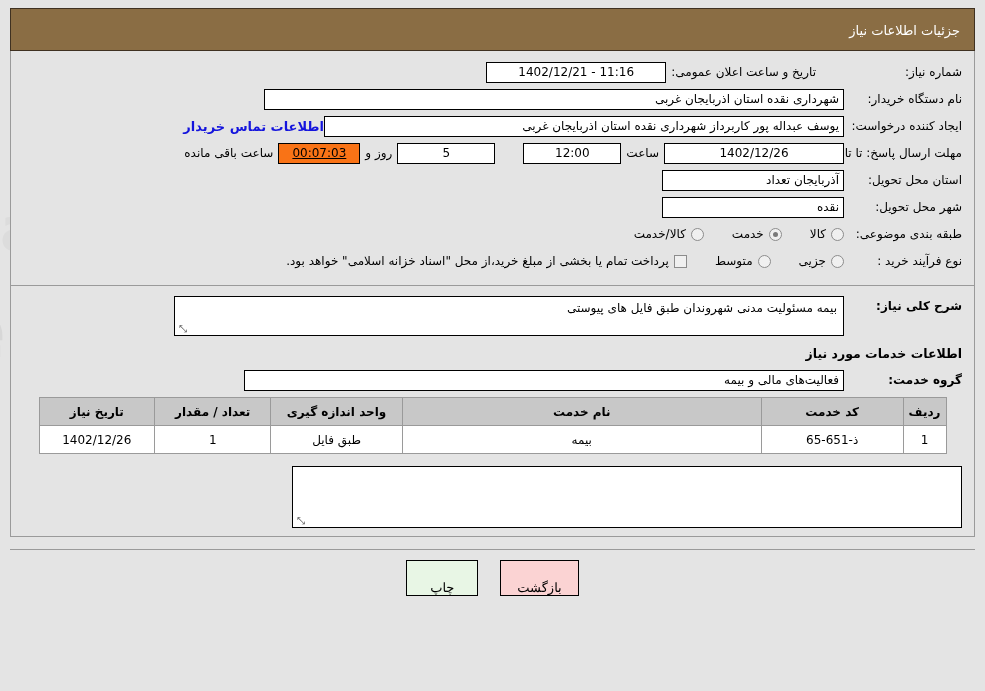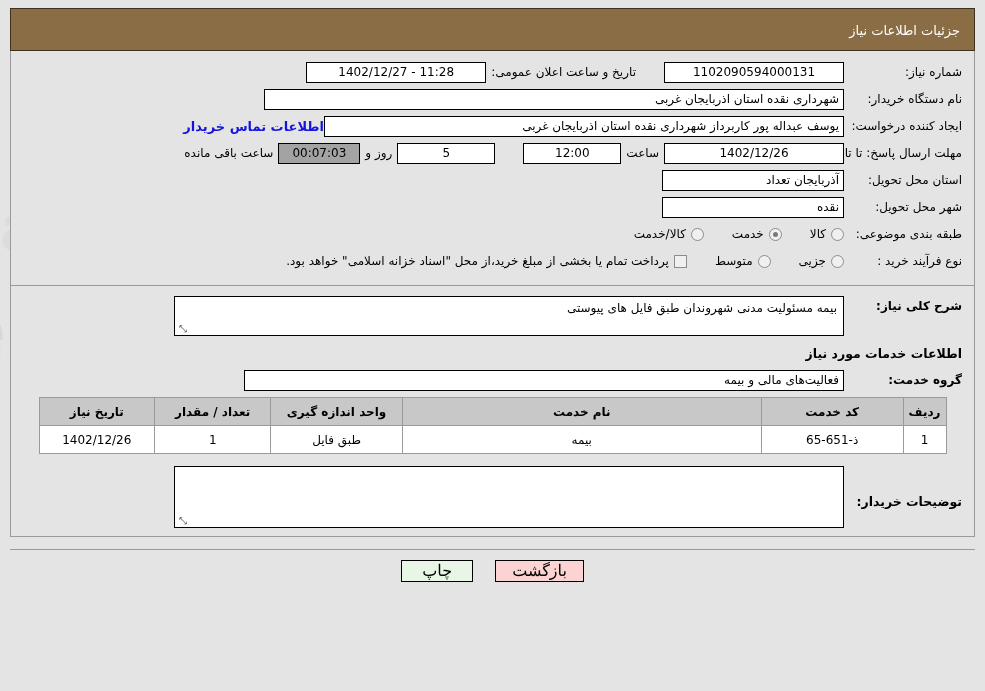--- a/index.html
+++ b/index.html
@@ -90,21 +90,21 @@
     height: 21px;
     line-height: 19px;
     box-sizing: border-box;
     font-size: 12px;
     padding: 0 4px;
     text-align: center;
     color: #000;
     font-family: "DejaVu Sans", "Liberation Sans", sans-serif;
   }
   .fld.right { text-align: right; }
-  .fld.cream { background: #a3a3a3; }
+  .fld.cream { background: #f97316; text-decoration: underline; }
 
   .w-need   { width: 180px; }
   .w-org    { width: 580px; }
   .w-creator{ width: 520px; }
   .w-date   { width: 180px; }
   .w-time   { width: 98px; }
   .w-days   { width: 98px; }
   .w-count  { width: 82px; }
   .w-prov   { width: 182px; }
   .w-city   { width: 182px; }
@@ -260,22 +260,22 @@
     padding-top: 10px;
     display: flex;
     justify-content: center;
     gap: 22px;
   }
   .btn {
     border: 1px solid #000;
     height: 22px;
     line-height: 20px;
     min-width: 72px;
-    padding: 0 16px;
-    font-size: 16px;
+    padding: 17px 16px;
+    font-size: 13px;
     text-align: center;
     box-sizing: border-box;
     cursor: pointer;
     font-family: Liberation Sans, sans-serif;
   }
   .btn-print { background: #e8f6e5; }
   .btn-back  { background: #fbd3d3; }
 </style>
 </head>
 <body>
@@ -296,25 +296,24 @@
 </svg>
 
 <div class="page">
 
   <div class="title-bar">جزئیات اطلاعات نیاز</div>
 
   <div class="panel">
 
     <div class="frow">
       <div class="lbl lbl-w">شماره نیاز:</div>
-      <div class="fld w-need">1102090594000131</div>
       <div class="gap-l"></div>
       <div class="lbl">تاریخ و ساعت اعلان عمومی:</div>
       <div class="gap-s"></div>
-      <div class="fld w-date">11:28 - 1402/12/27</div>
+      <div class="fld w-date">11:16 - 1402/12/21</div>
     </div>
 
     <div class="frow">
       <div class="lbl lbl-w">نام دستگاه خریدار:</div>
       <div class="fld right w-org">شهرداری نقده استان اذربایجان غربی</div>
     </div>
 
     <div class="frow">
       <div class="lbl lbl-w">ایجاد کننده درخواست:</div>
       <div class="fld right w-creator">یوسف عبداله پور کاربرداز شهرداری نقده استان اذربایجان غربی</div>
@@ -416,21 +415,20 @@
           <td class="c-code">ذ-651-65</td>
           <td class="c-name">بیمه</td>
           <td class="c-unit">طبق فایل</td>
           <td class="c-qty">1</td>
           <td class="c-date">1402/12/26</td>
         </tr>
       </tbody>
     </table>
 
     <div class="notes-row">
-      <div class="notes-lbl">توضیحات خریدار:</div>
       <div class="ta" style="width:670px;height:62px;">
         <span></span>
         <span class="grip"></span>
       </div>
     </div>
 
   </div>
 
   <div class="footer">
     <div class="btn btn-back">بازگشت</div>

